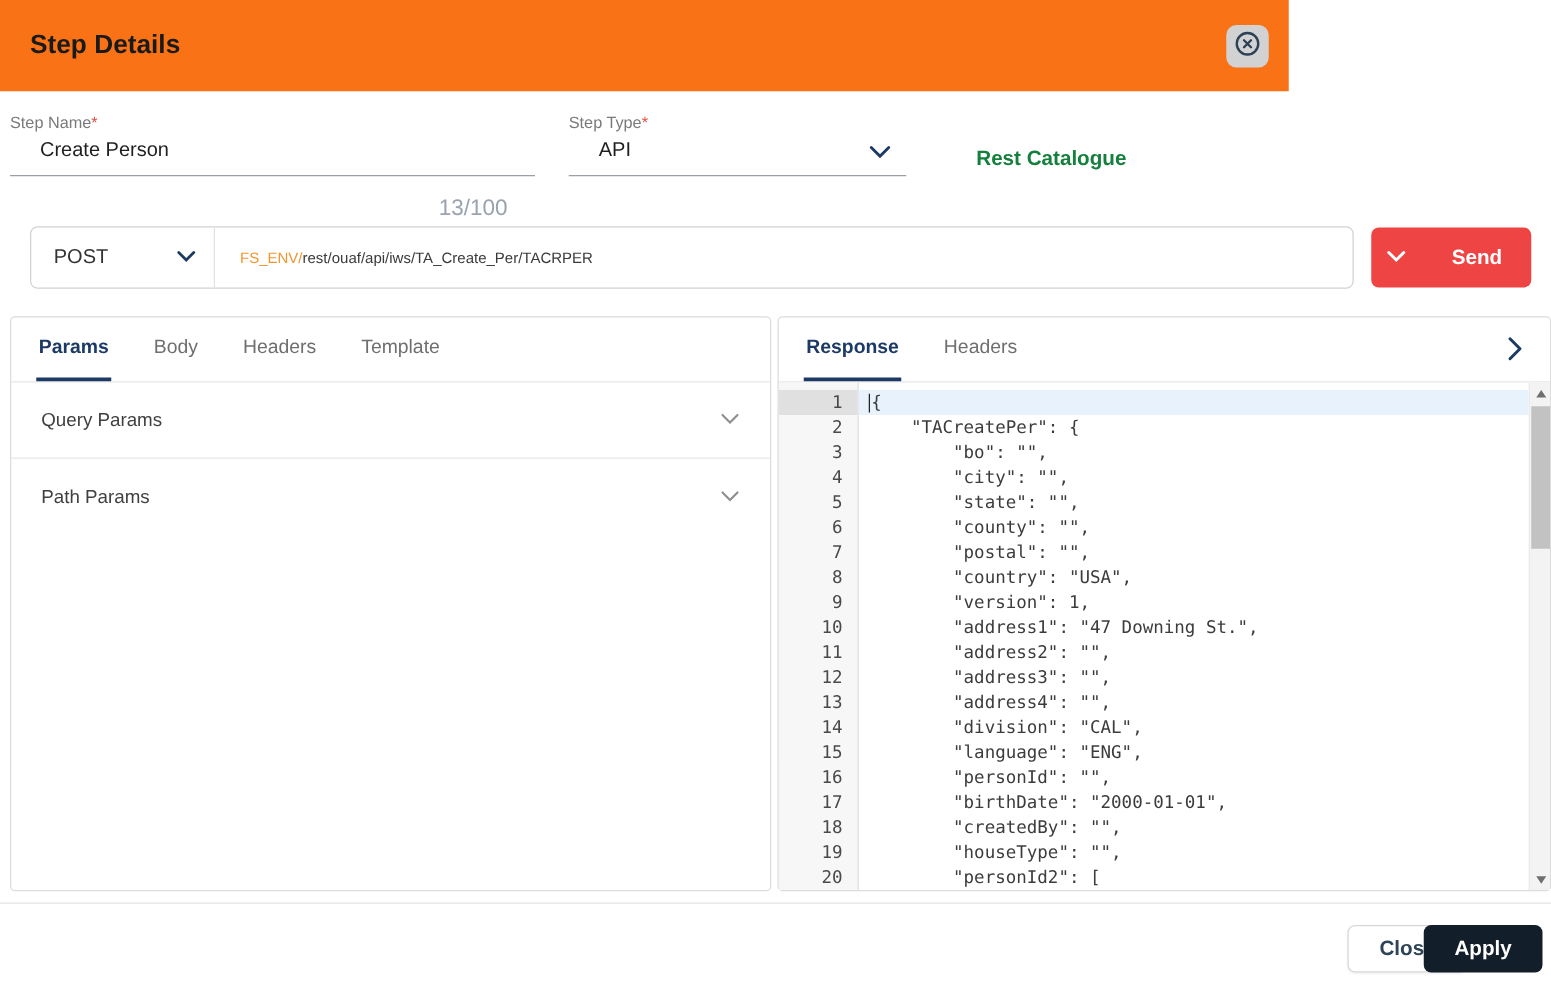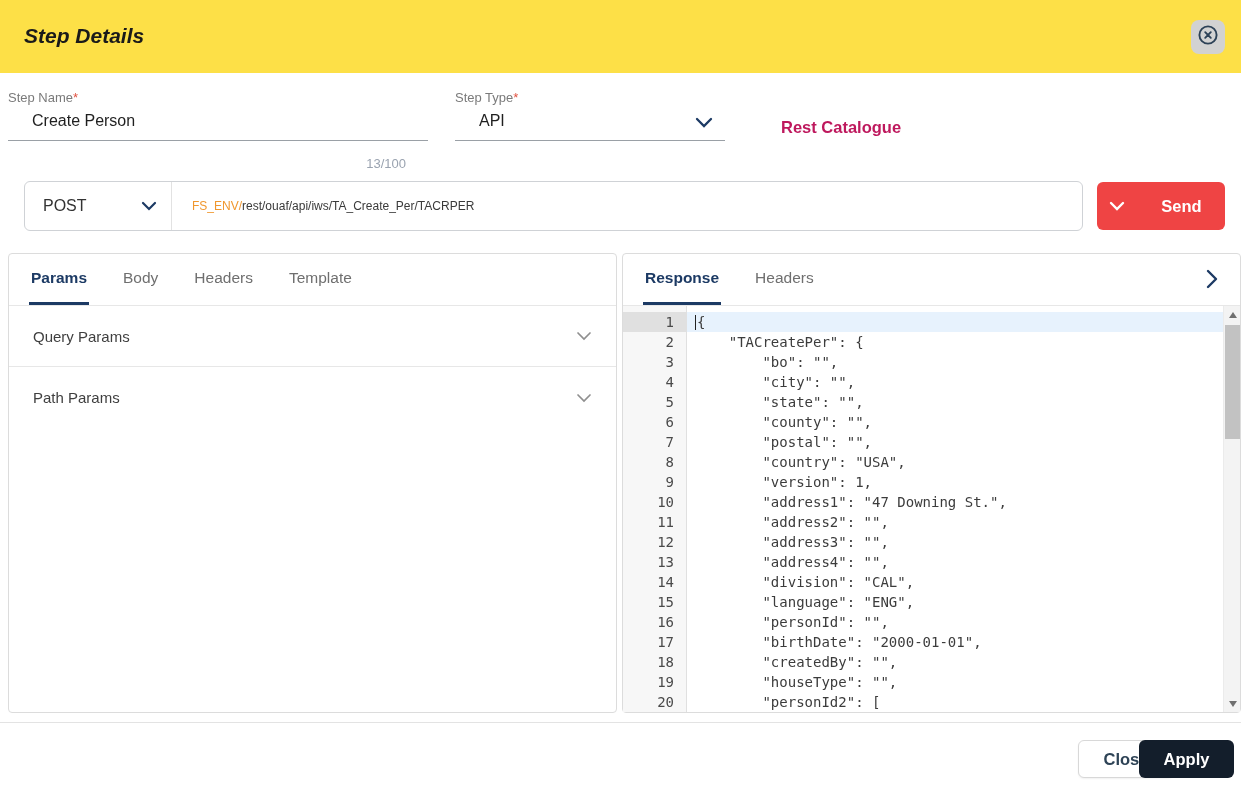--- a/index.html
+++ b/index.html
@@ -1,34 +1,34 @@
 <!DOCTYPE html>
 <html><head>
 <meta charset="utf-8">
 <style>
   * { margin:0; padding:0; box-sizing:border-box; }
   html,body { background:#fff; }
   body { font-family:"Liberation Sans", sans-serif; }
   .screen { position:relative; width:1241px; height:786px; background:#fff; overflow:hidden; }
 
   
-  .dlg-header { position:absolute; left:0; top:0; width:1241px; height:73px; background:#fde047;font-style:italic; }
+  .dlg-header { position:absolute; left:0; top:0; width:1031px; height:73px; background:#f97316; }
   .dlg-title { position:absolute; left:24px; top:24px; font-size:21px; font-weight:700; color:#1a1a1a; }
   .close-btn { position:absolute; right:16px; top:20px; width:34px; height:34px; background:#d2d2d2; border-radius:8px;
                display:flex; align-items:center; justify-content:center; cursor:pointer; }
 
   
   .field { position:absolute; }
   .field-label { font-size:13px; color:#7a7a7a; }
   .req { color:#e25241; }
   .field-value { font-size:16px; color:#1f1f1f; margin-top:7px; padding-bottom:10px;margin-left:24px; }
   .field-rule { border-bottom:1px solid #9aa0a6; }
-  .counter { position:absolute; right:22px; top:66px; font-size:13px; color:#9aa3b0;margin-left:40px; }
+  .counter { position:absolute; right:22px; top:66px; font-size:18px; color:#9aa3b0;margin-left:40px; }
   .select-chevron { position:absolute; right:12px; top:24px; }
-  .link { position:absolute; left:781px; top:118px; font-size:16.5px; font-weight:600; color:#be185d; cursor:pointer; }
+  .link { position:absolute; left:781px; top:118px; font-size:16.5px; font-weight:600; color:#15803d; cursor:pointer; }
 
   
   .url-bar { position:absolute; left:24px; top:181px; width:1059px; height:50px; border:1px solid #cfd2d6; border-radius:6px;
              display:flex; align-items:center; background:#fff; }
   .method { display:flex; align-items:flex-start; width:146px; padding-left:18px; cursor:pointer;gap:36px; }
   .method-label { font-size:16px; color:#333; }
   .method .chev { margin-left:auto; margin-right:14px; }
   .bar-divider { width:1px; align-self:stretch; background:#e2e2e2; }
   .url-text { margin-left:20px; font-size:12px; color:#3a3a3a; white-space:nowrap; }
   .env-token { color:#f0972e; }

